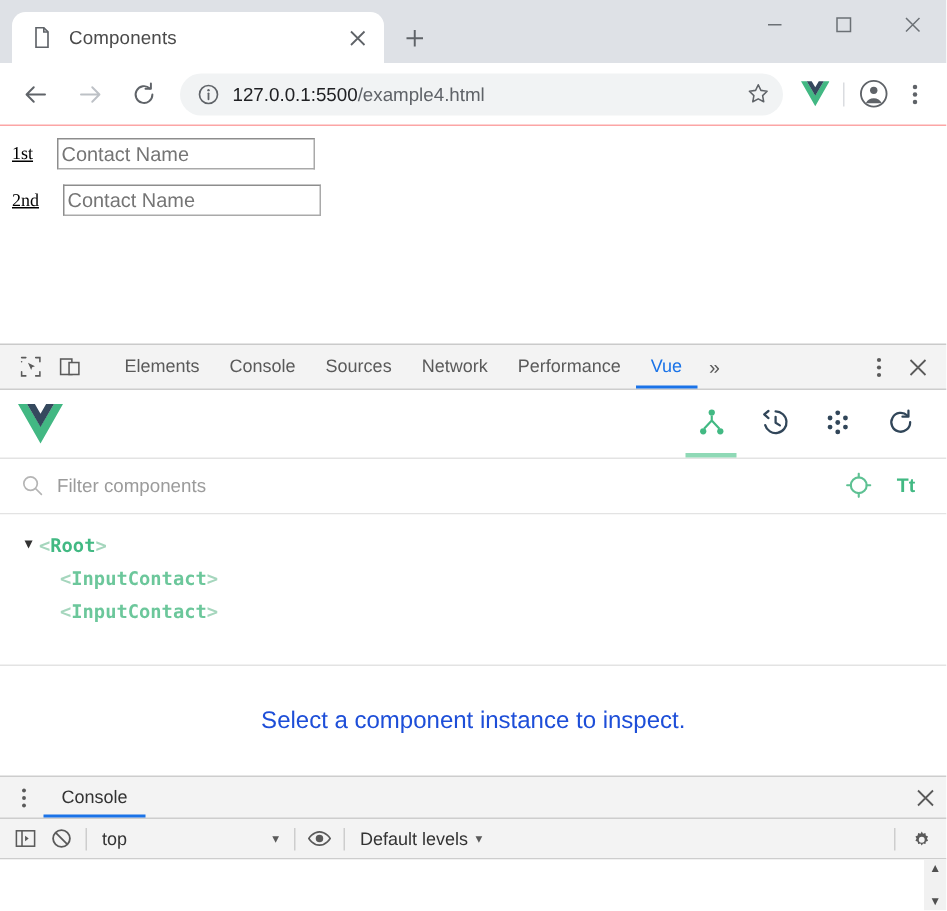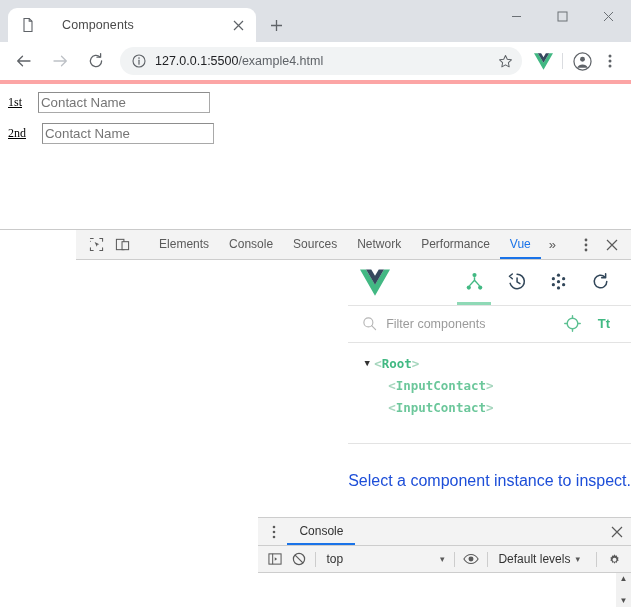--- a/index.html
+++ b/index.html
@@ -33,21 +33,20 @@
   .tab {
     margin-left: 8px;
     width: 248px;
     height: 34px;
     background: #ffffff;
     border-radius: 9px 9px 0 0;
     display: flex;
     align-items: center;
     padding: 0 8px 0 12px;
     position: relative;
-    gap: 16px;
   }
   .tab-favicon {
     width: 16px; height: 16px;
     flex: 0 0 16px;
     position: relative;
     margin-right: 10px;
   }
   .tab-favicon svg { display: block; }
   .tab-title {
     flex: 1 1 auto;
@@ -85,21 +84,21 @@
   }
 
   
   .toolbar {
     height: 42px;
     background: #ffffff;
     display: flex;
     align-items: center;
     padding: 0 6px;
     flex: 0 0 auto;
-    border-bottom: 4px solid #fca5a5;
+    border-bottom: 1px solid #fca5a5;
   }
   .nav-btn {
     width: 30px; height: 30px;
     margin: 0 3px;
     display: flex; align-items: center; justify-content: center;
     border-radius: 50%;
     color: #5f6368;
   }
   .nav-btn.disabled { color: #bdc1c6; }
   .omnibox {
@@ -190,21 +189,20 @@
   .contact-row.second .contact-input { width: 172px; }
 
   
   .devtools {
     flex: 1 1 auto;
     display: flex;
     flex-direction: column;
     min-height: 0;
     border-top: 1px solid #cacaca;
     background: #ffffff;
-    align-items: flex-end;
   }
   .dt-tabbar {
     height: 30px;
     background: #f3f3f3;
     border-bottom: 1px solid #cdcdcd;
     display: flex;
     align-items: stretch;
     flex: 0 0 auto;
   }
   .dt-tool-icons {

